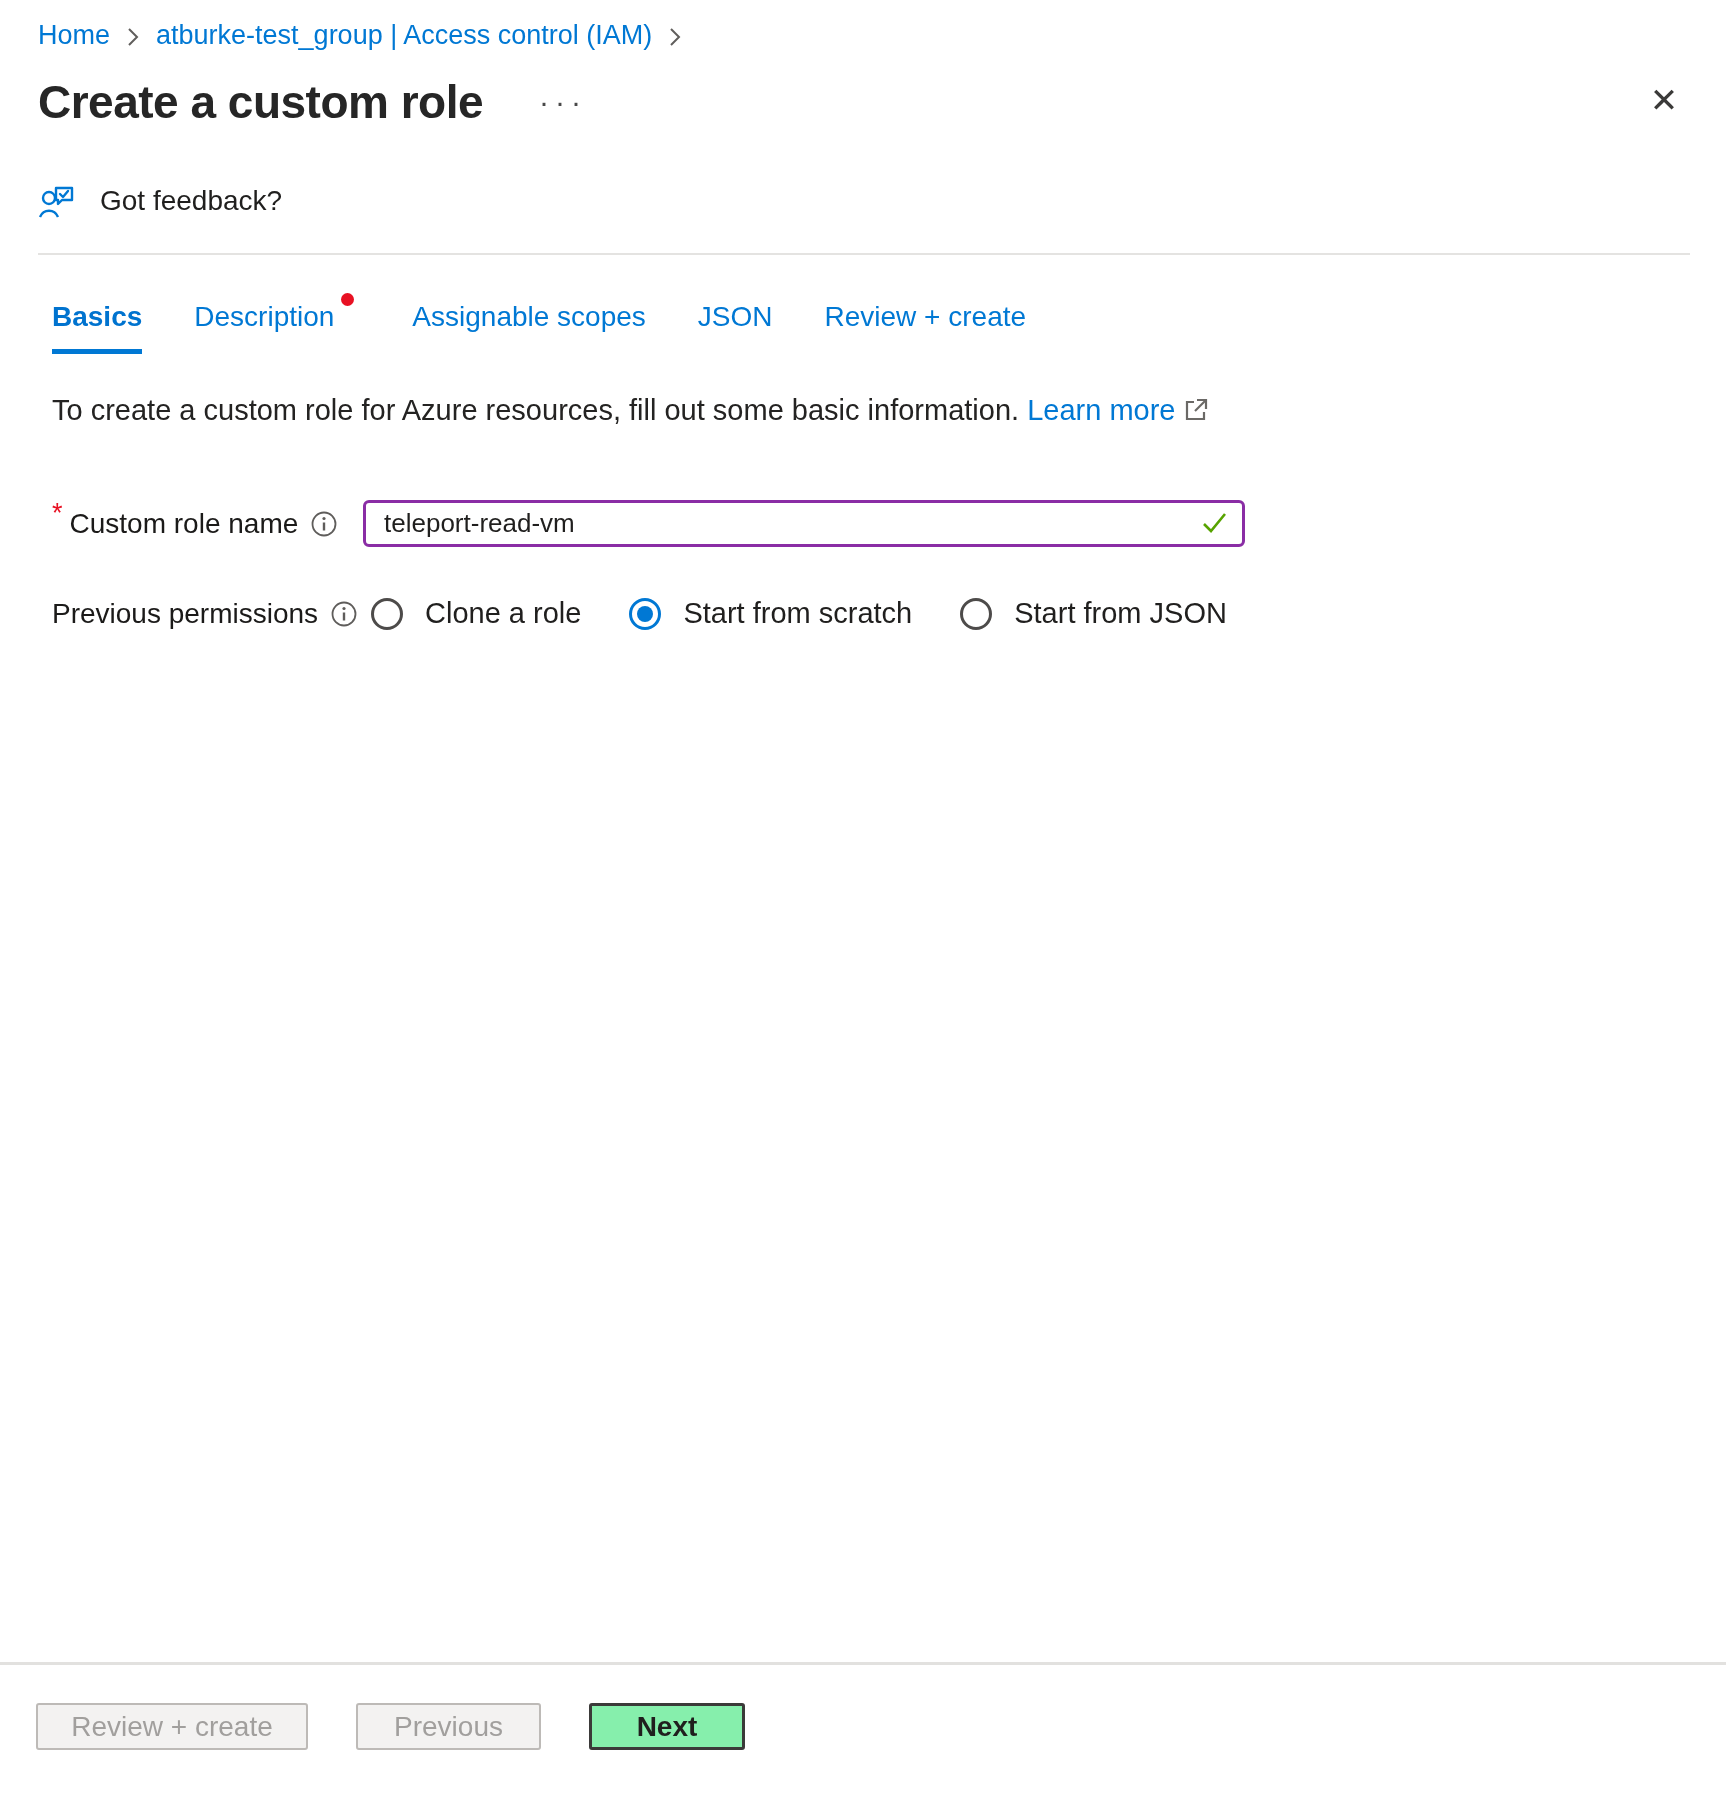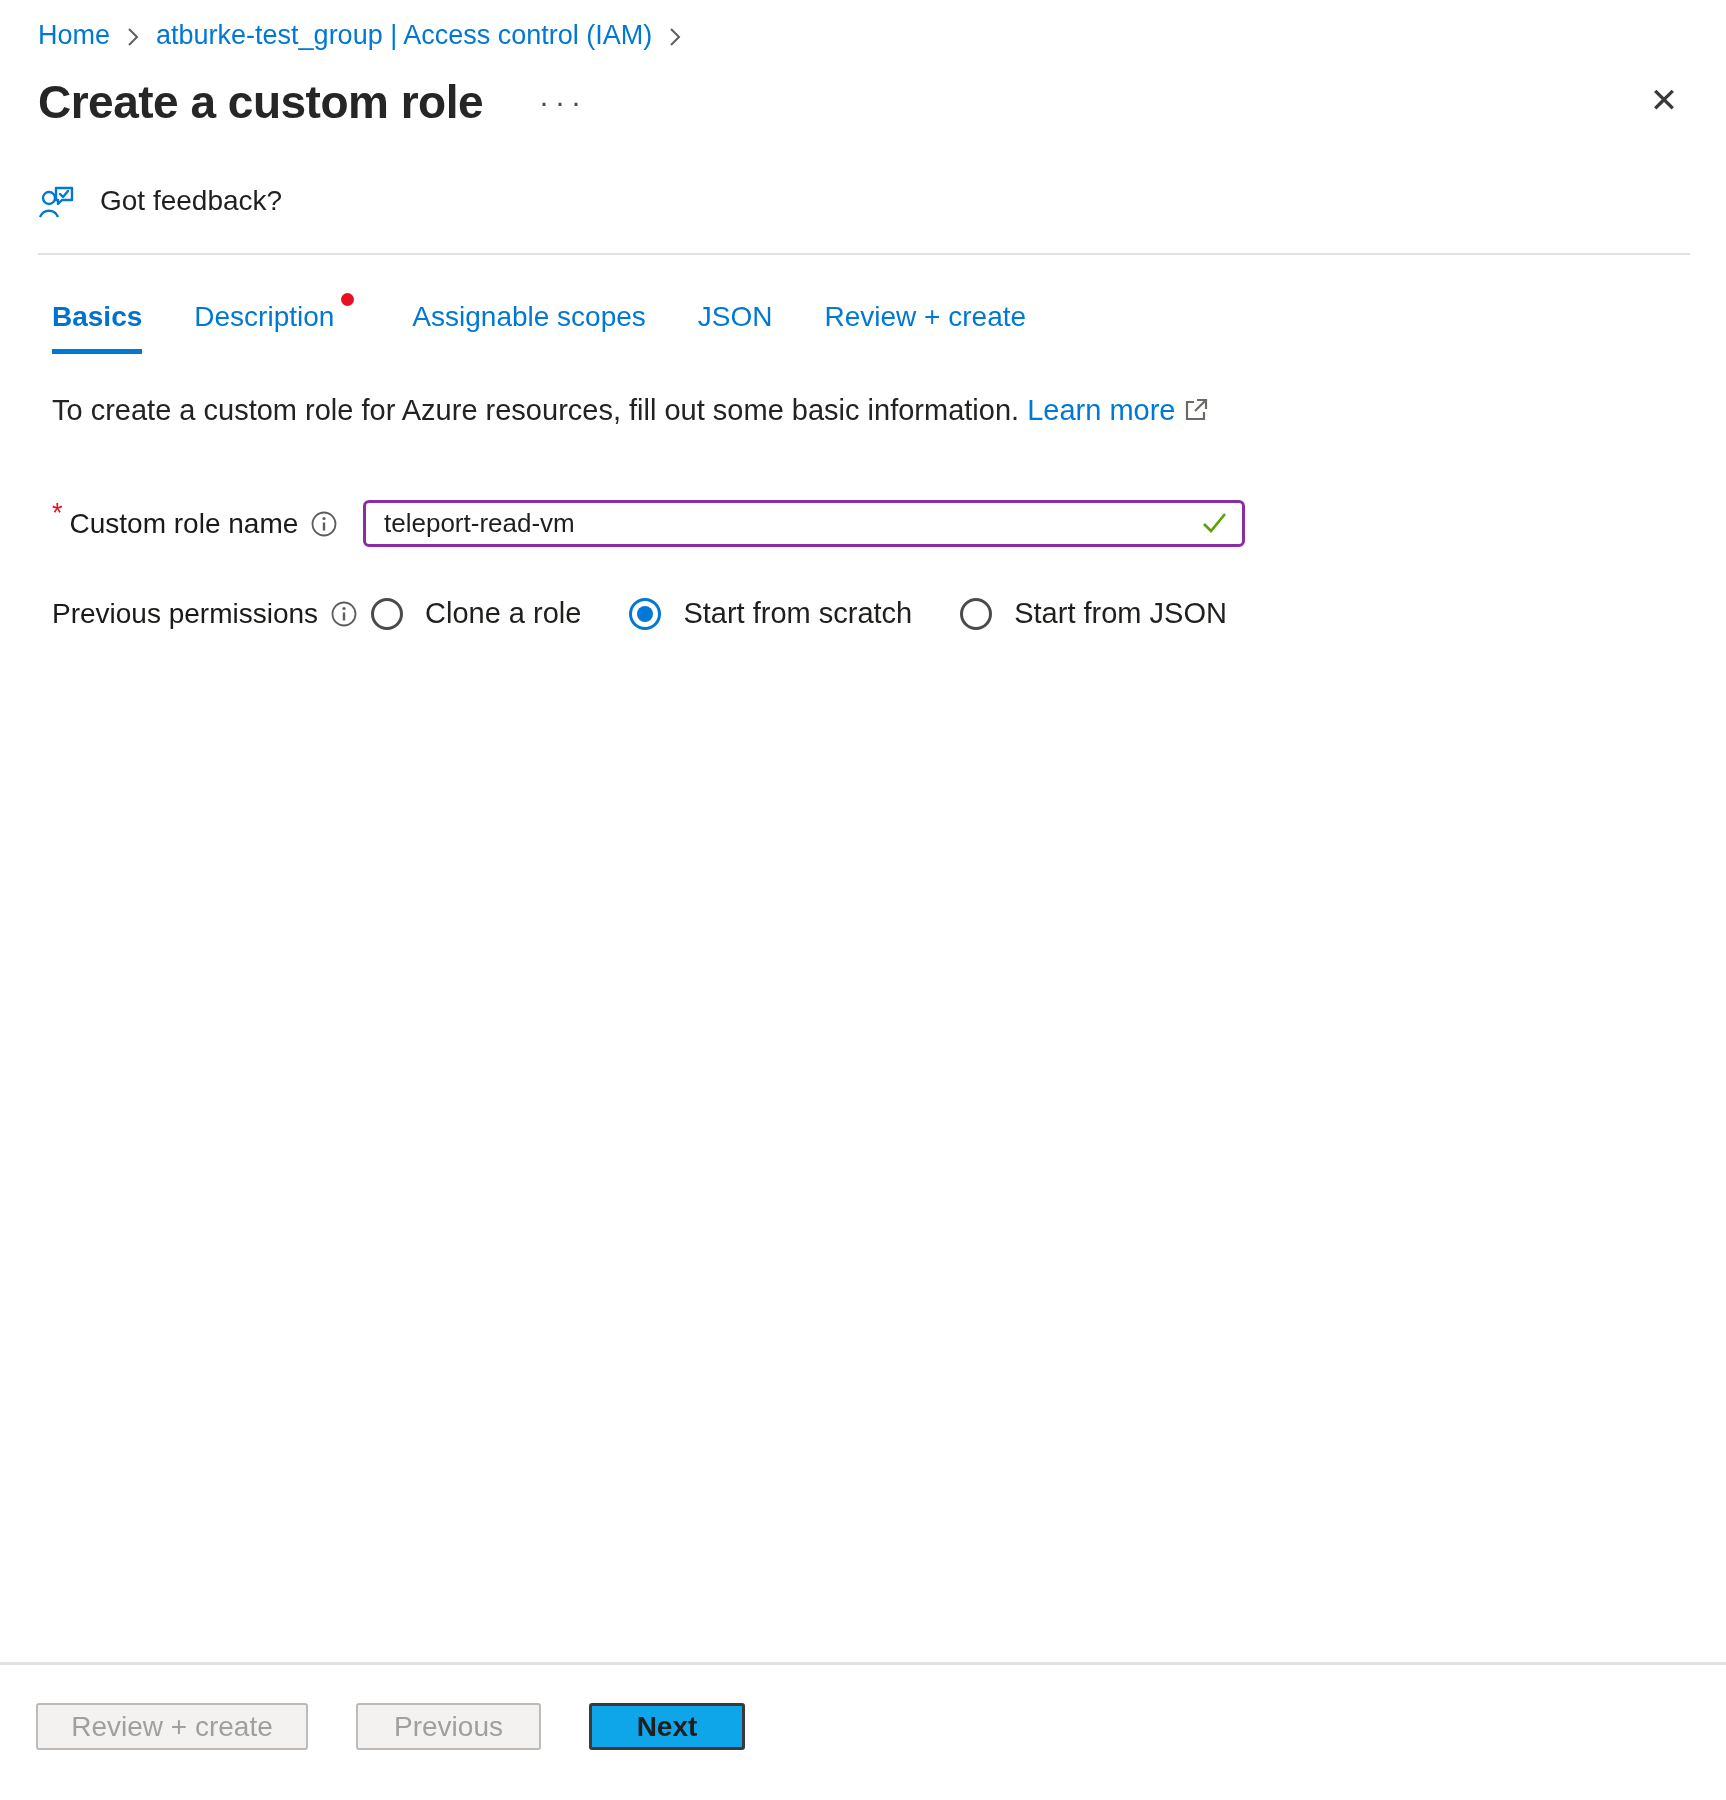--- a/index.html
+++ b/index.html
@@ -133,21 +133,21 @@
   .btn {
     height: 47px; font-size: 28px; border-radius: 3px;
     font-family: "Liberation Sans", sans-serif;
     display: inline-flex; align-items: center; justify-content: center;
   }
   .btn-disabled {
     background: #f3f2f1; border: 2px solid #bdbab7; color: #a19f9d;
     cursor: default;
   }
   .btn-primary-outline {
-    background: #0ea5e9; border: 3px solid #3b3a39; color: #201f1e;
+    background: #86efac; border: 3px solid #3b3a39; color: #201f1e;
     font-weight: 600; cursor: pointer;
   }
   .w-review { width: 272px; }
   .w-prev { width: 185px; }
   .w-next { width: 156px; }
 </style>
 </head>
 <body>
 
 <div class="page">

